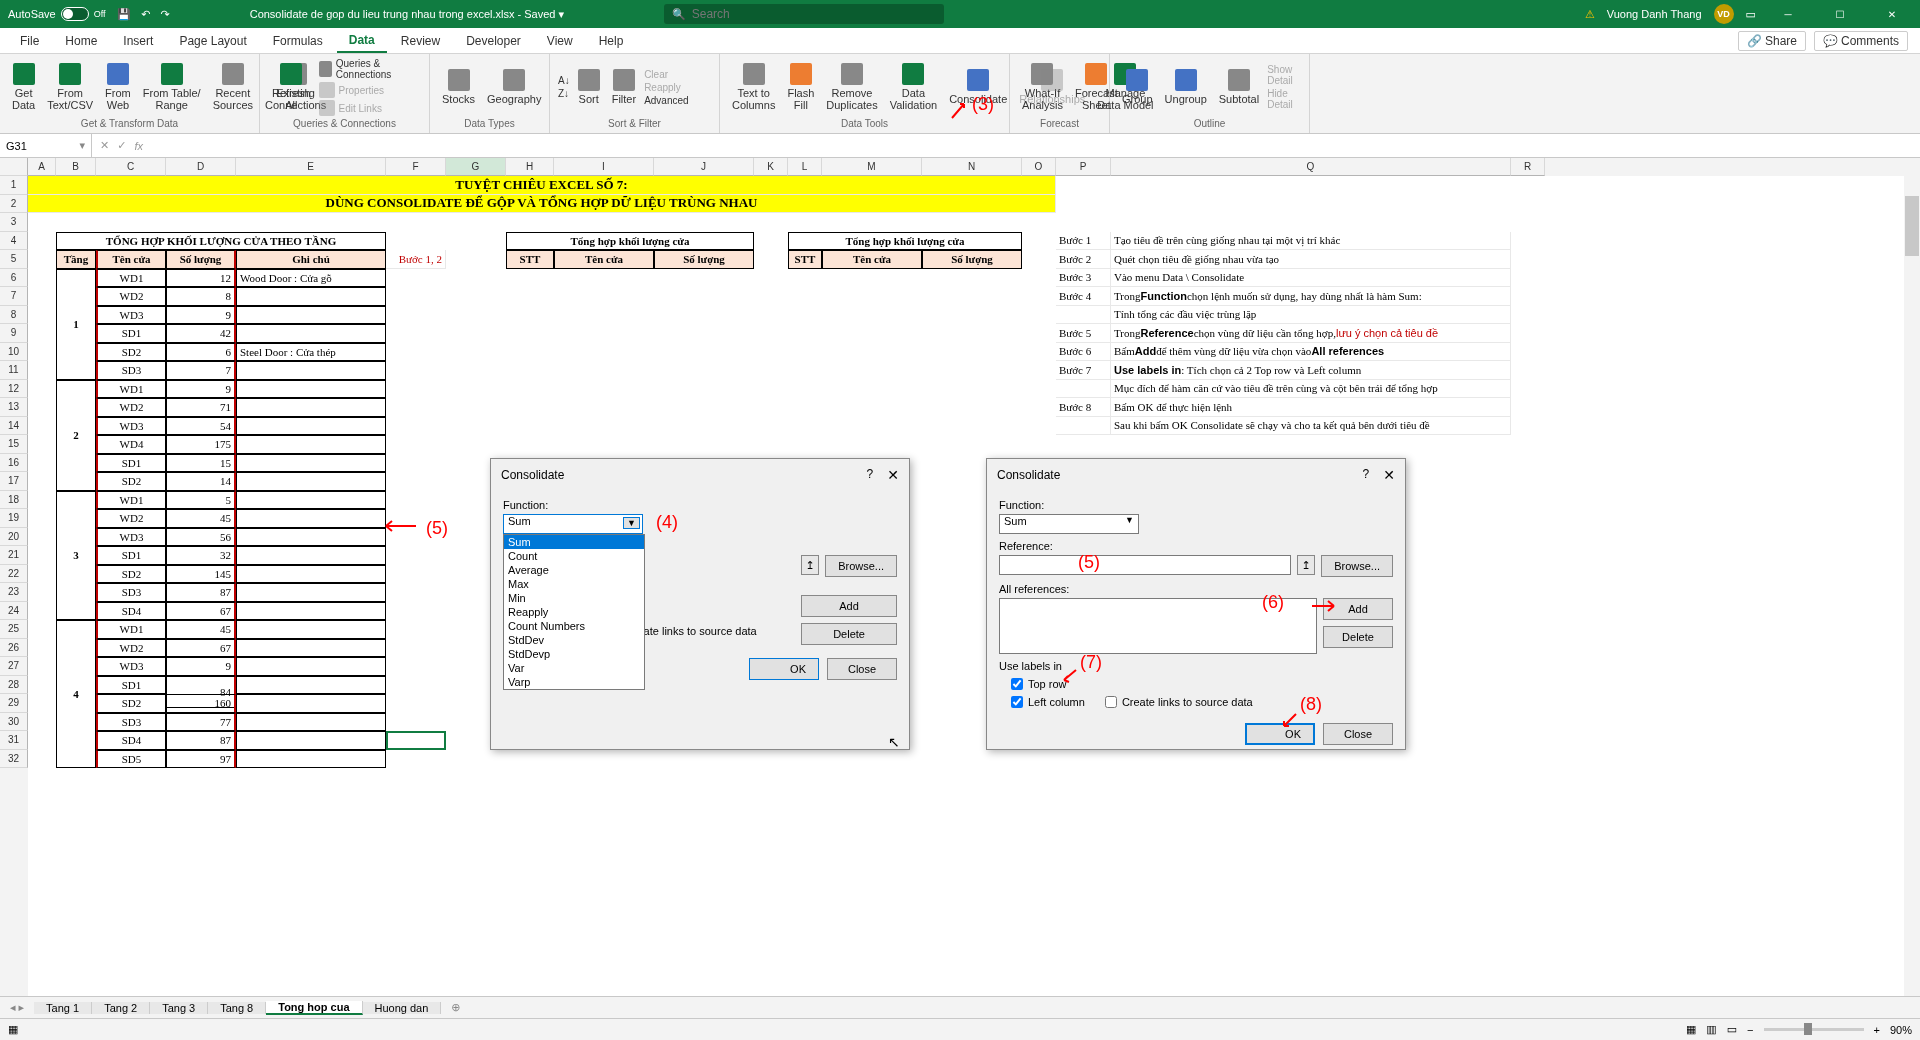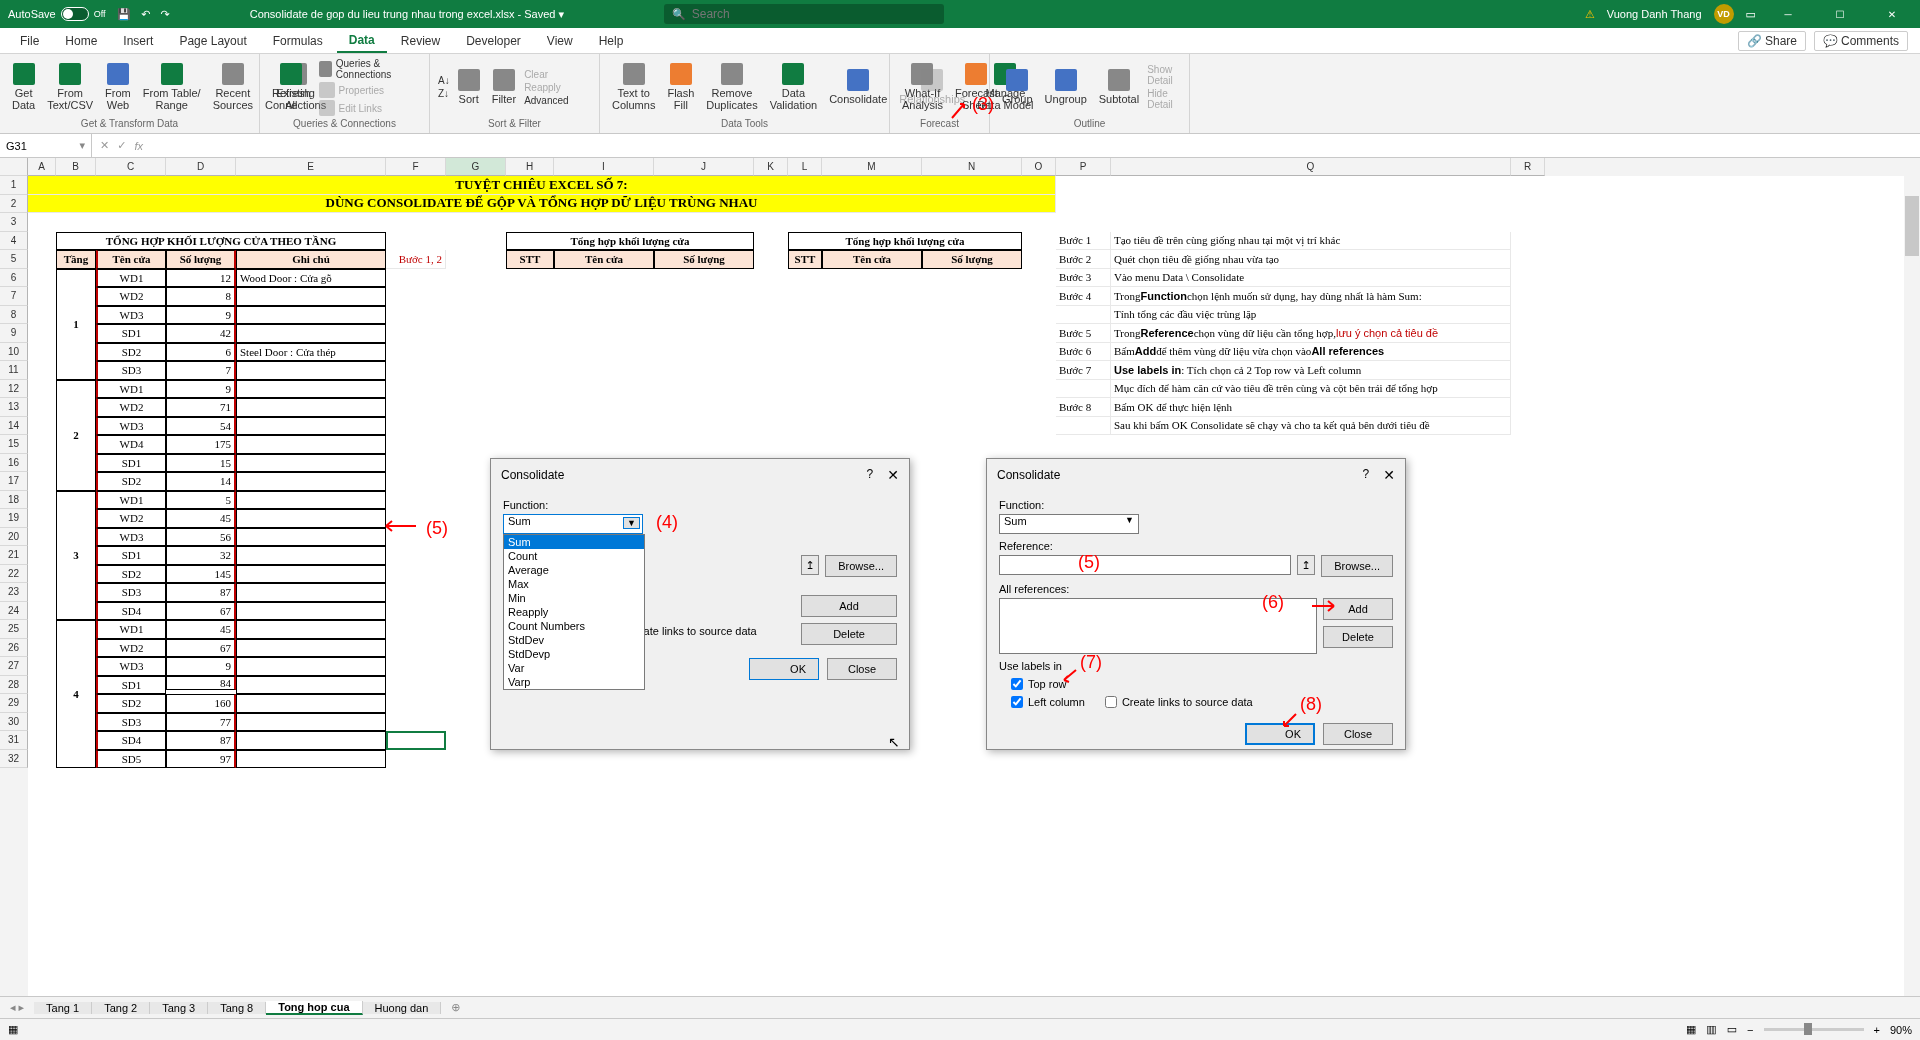--- a/index.html
+++ b/index.html
@@ -184,20 +184,33 @@
             <span>Properties</span>
           </div>
         <div class="rcol-item" style="color:#aaa">
             <div class="rbtn-icon sm gray" style="opacity:0.4"></div>
             <span>Edit Links</span>
           </div>
       </div>
     </div>
     <div class="rgroup-label">Queries &amp; Connections</div>
   </div>
+  <div class="rgroup" style="width:120px">
+    <div class="rgroup-content">
+      <div class="rbtn">
+          <div class="rbtn-icon gray"></div>
+          <span>Stocks</span>
+        </div>
+      <div class="rbtn">
+          <div class="rbtn-icon gray"></div>
+          <span>Geography</span>
+        </div>
+    </div>
+    <div class="rgroup-label">Data Types</div>
+  </div>
   <div class="rgroup" style="width:170px">
     <div class="rgroup-content">
       <div class="rcol">
           <div class="rcol-item">A↓</div>
           <div class="rcol-item">Z↓</div>
         </div>
       <div class="rbtn">
           <div class="rbtn-icon gray"></div>
           <span>Sort</span>
         </div>
@@ -451,21 +464,21 @@
         <div class="cell tborder center tborder-thick-l" style="left: 68px; top: 444px; width: 70px; height: 18.5px;">WD1</div>
         <div class="cell tborder rght tborder-thick-r" style="left: 138px; top: 444px; width: 70px; height: 18.5px;">45</div>
         <div class="cell tborder" style="left: 208px; top: 444px; width: 150px; height: 18.5px;"></div>
         <div class="cell tborder center tborder-thick-l" style="left: 68px; top: 462.5px; width: 70px; height: 18.5px;">WD2</div>
         <div class="cell tborder rght tborder-thick-r" style="left: 138px; top: 462.5px; width: 70px; height: 18.5px;">67</div>
         <div class="cell tborder" style="left: 208px; top: 462.5px; width: 150px; height: 18.5px;"></div>
         <div class="cell tborder center tborder-thick-l" style="left: 68px; top: 481px; width: 70px; height: 18.5px;">WD3</div>
         <div class="cell tborder rght tborder-thick-r" style="left: 138px; top: 481px; width: 70px; height: 18.5px;">9</div>
         <div class="cell tborder" style="left: 208px; top: 481px; width: 150px; height: 18.5px;"></div>
         <div class="cell tborder center tborder-thick-l" style="left: 68px; top: 499.5px; width: 70px; height: 18.5px;">SD1</div>
-        <div class="cell tborder rght tborder-thick-r" style="left: 138px; top: 499.5px; width: 70px; height: 14px;">84</div>
+        <div class="cell tborder rght tborder-thick-r" style="left: 138px; top: 499.5px; width: 70px; height: 32px;">84</div>
         <div class="cell tborder" style="left: 208px; top: 499.5px; width: 150px; height: 18.5px;"></div>
         <div class="cell tborder center tborder-thick-l" style="left: 68px; top: 518px; width: 70px; height: 18.5px;">SD2</div>
         <div class="cell tborder rght tborder-thick-r" style="left: 138px; top: 518px; width: 70px; height: 18.5px;">160</div>
         <div class="cell tborder" style="left: 208px; top: 518px; width: 150px; height: 18.5px;"></div>
         <div class="cell tborder center tborder-thick-l" style="left: 68px; top: 536.5px; width: 70px; height: 18.5px;">SD3</div>
         <div class="cell tborder rght tborder-thick-r" style="left: 138px; top: 536.5px; width: 70px; height: 18.5px;">77</div>
         <div class="cell tborder" style="left: 208px; top: 536.5px; width: 150px; height: 18.5px;"></div>
         <div class="cell tborder center tborder-thick-l" style="left: 68px; top: 555px; width: 70px; height: 18.5px;">SD4</div>
         <div class="cell tborder rght tborder-thick-r" style="left: 138px; top: 555px; width: 70px; height: 18.5px;">87</div>
         <div class="cell tborder" style="left: 208px; top: 555px; width: 150px; height: 18.5px;"></div>

